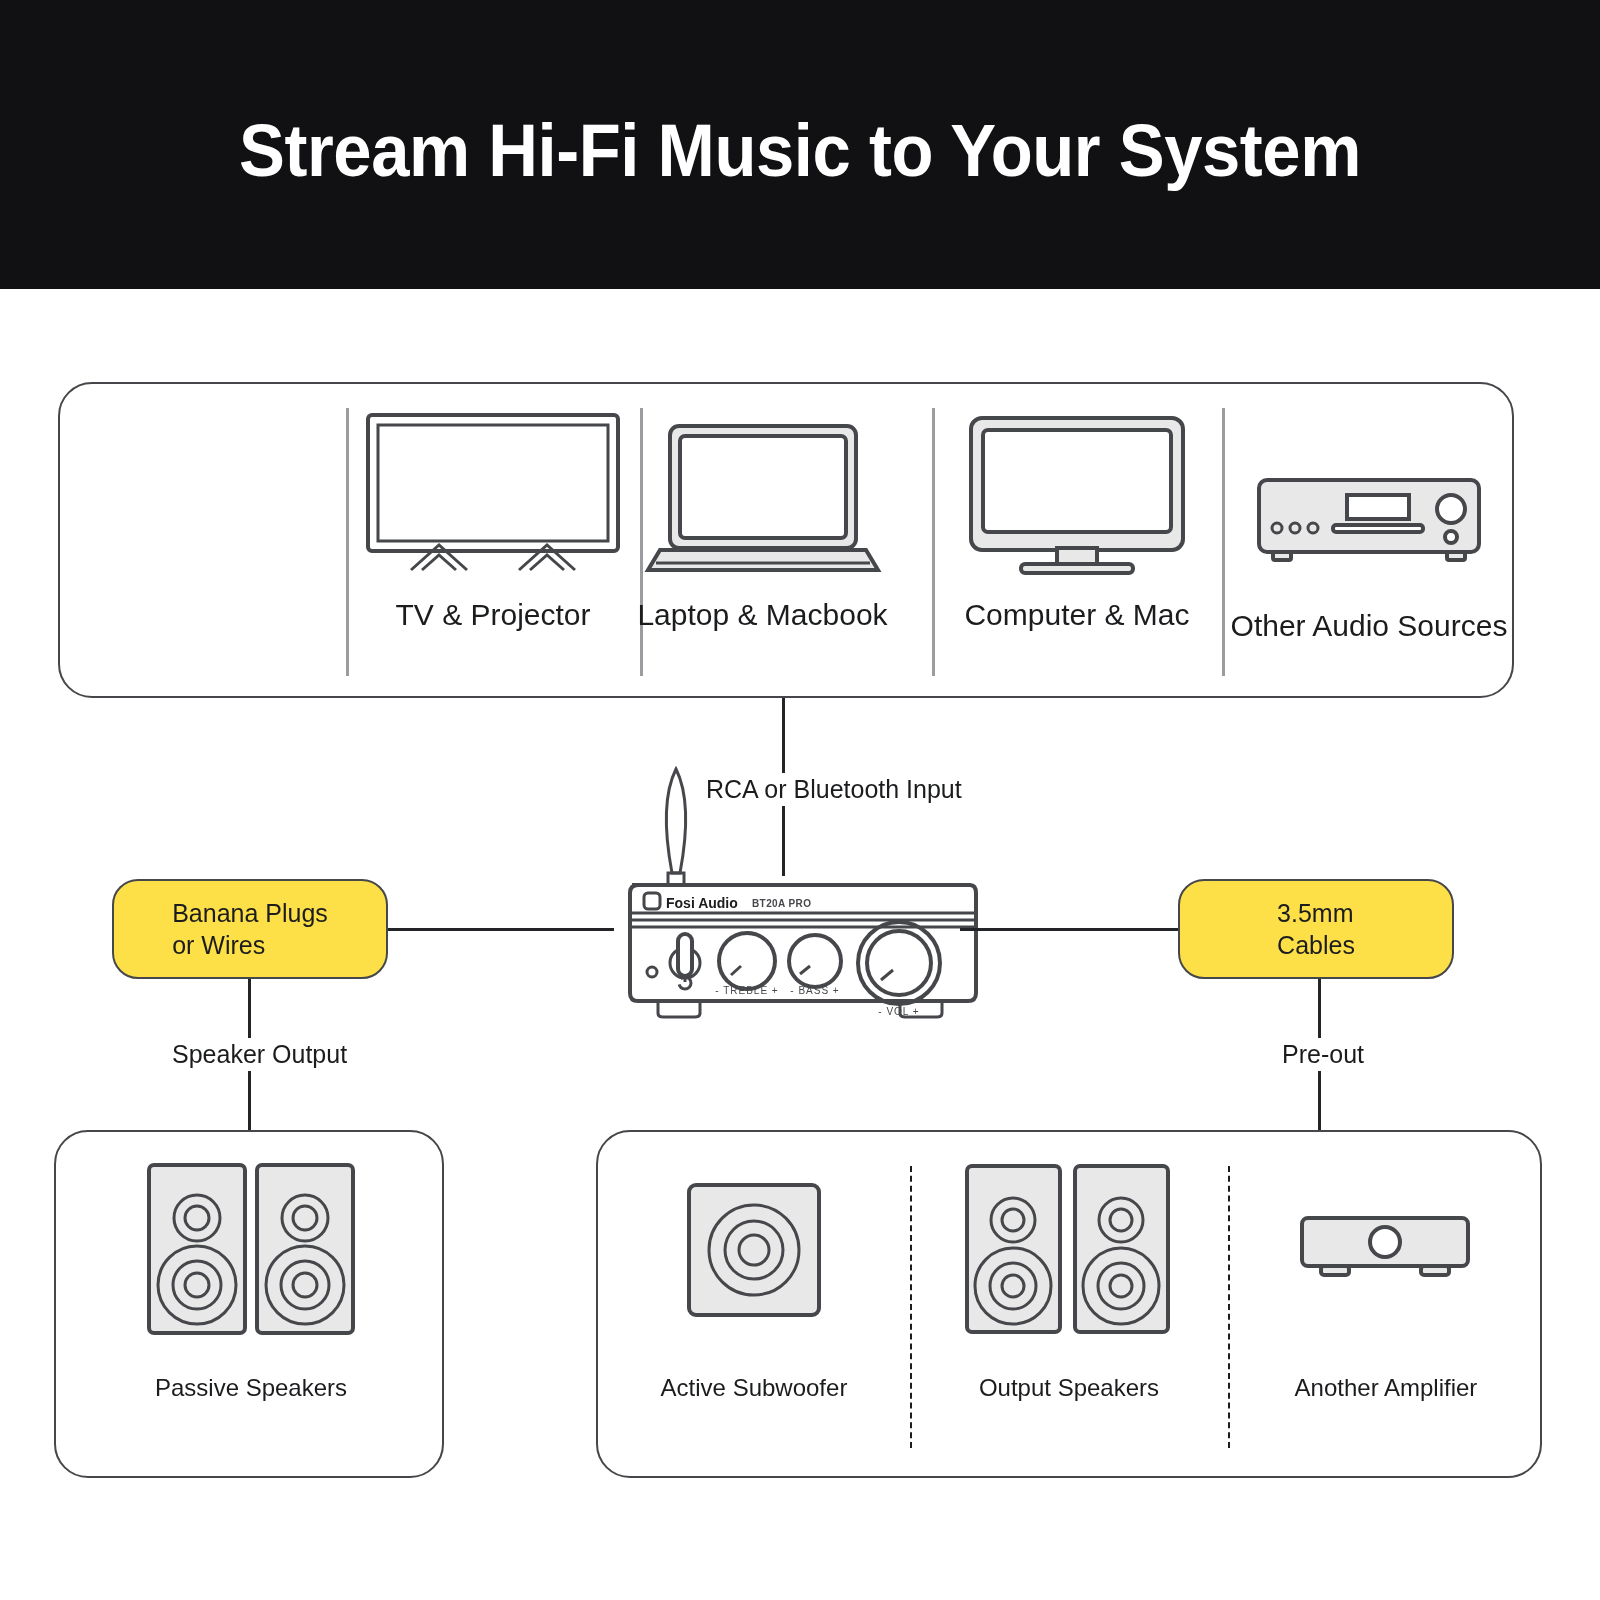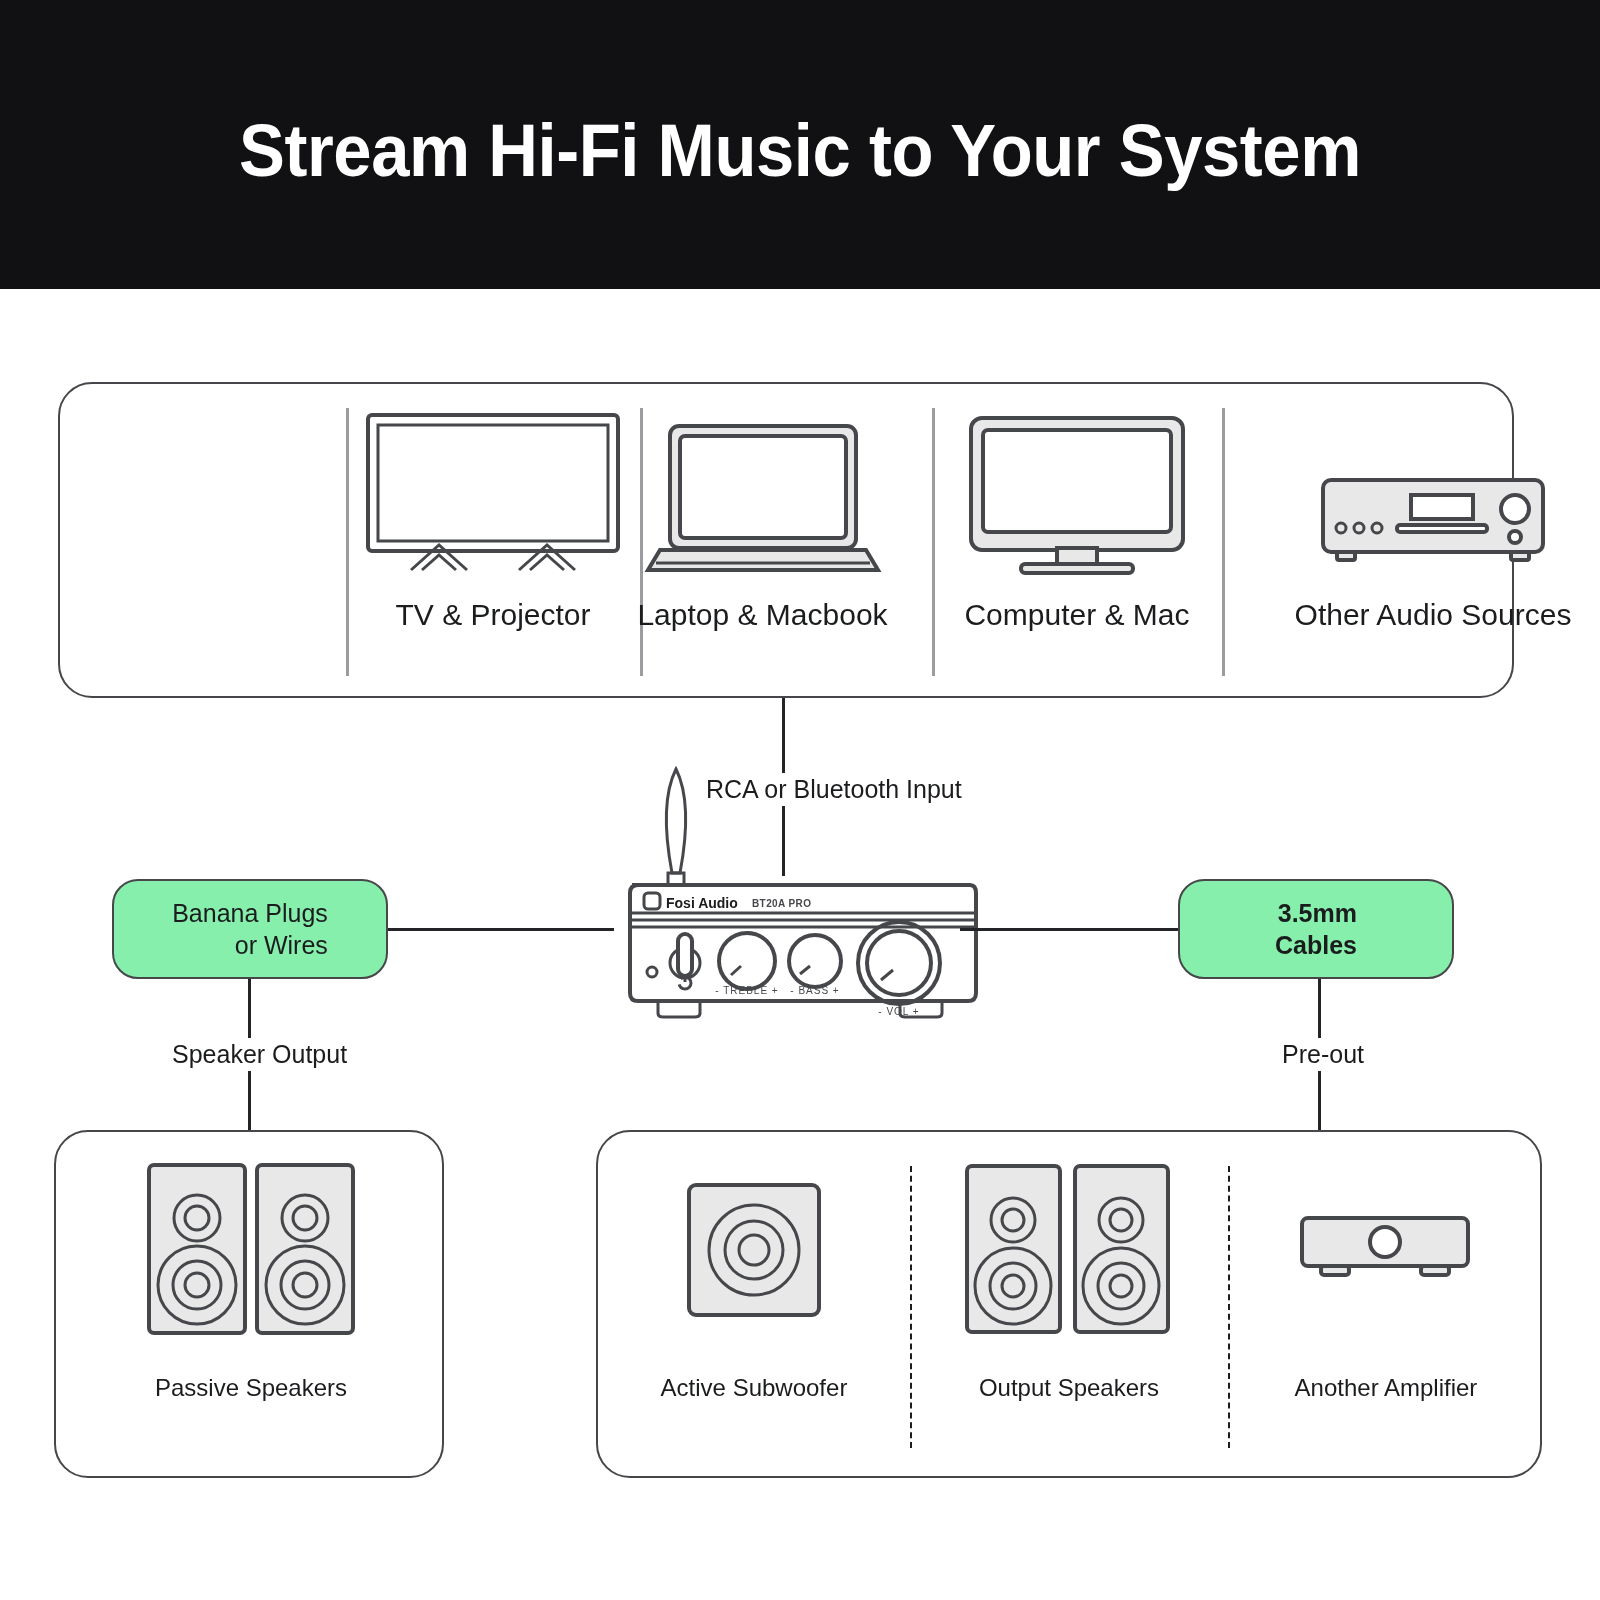--- a/index.html
+++ b/index.html
@@ -37,25 +37,25 @@
   .panel {
     position: absolute;
     border: 2.5px solid #45474a;
     border-radius: 34px;
     background: #ffffff;
   }
   .pill {
     position: absolute;
     border: 2.5px solid #45474a;
     border-radius: 26px;
-    background: #86efac;
+    background: #fde047;
     display: flex;
     align-items: center;
     justify-content: center;
-    text-align: right;
+    text-align: left;
     color: #1b1c1e;
     font-size: 25px;
     line-height: 1.28;
   }
 
   
   #sources-panel { left: 58px; top: 382px; width: 1456px; height: 316px; }
   .source-cell {
     position: absolute;
     top: 0; height: 316px;
@@ -185,21 +185,21 @@
       <svg width="220" height="158" viewBox="0 0 220 158">
         <rect class="fillgray" x="4" y="2" width="212" height="132" rx="11"></rect>
         <rect class="fillwhite" x="16" y="14" width="188" height="102" rx="5"></rect>
         <rect class="fillgray" x="90" y="132" width="40" height="20"></rect>
         <rect class="fillgray" x="54" y="148" width="112" height="9" rx="4"></rect>
       </svg>
     </div>
     <div class="source-label">Computer &amp; Mac</div>
   </div>
 
-  <div class="source-cell" style="left:1226px; width:294px;">
+  <div class="source-cell" style="left:1162px; width:294px;gap:11px;">
     <div class="source-icon-wrap">
       <svg width="228" height="110" viewBox="0 0 228 110">
         <rect class="fillgray" x="4" y="16" width="220" height="72" rx="8"></rect>
         <circle class="ln-thin" cx="22" cy="64" r="5"></circle>
         <circle class="ln-thin" cx="40" cy="64" r="5"></circle>
         <circle class="ln-thin" cx="58" cy="64" r="5"></circle>
         <rect class="fillwhite" x="92" y="31" width="62" height="24"></rect>
         <rect class="fillwhite" x="78" y="61" width="90" height="7" rx="3"></rect>
         <circle class="fillwhite" cx="196" cy="45" r="14"></circle>
         <circle class="fillwhite" cx="196" cy="73" r="6"></circle>
@@ -277,21 +277,21 @@
     <span>Banana Plugs</span><br>
     <span>or Wires</span>
   </div>
 </div>
 
 <div class="conn conn-h" style="left:388px; top:928px; width:226px;"></div>
 
 <div class="conn conn-v" style="left:248px; top:979px; height:152px;"></div>
 <div class="conn-label" style="left:166px; top:1038px;">Speaker Output</div>
 
-<div class="pill" id="right-pill" style="left:1178px; top:879px; width:276px; height:100px;font-weight:bold;">
+<div class="pill" id="right-pill" style="left:1178px; top:879px; width:276px; height:100px;">
   <div>
     <span>3.5mm</span><br>
     <span>Cables</span>
   </div>
 </div>
 
 <div class="conn conn-h" style="left:960px; top:928px; width:218px;"></div>
 
 <div class="conn conn-v" style="left:1318px; top:979px; height:152px;"></div>
 <div class="conn-label" style="left:1276px; top:1038px;">Pre-out</div>

